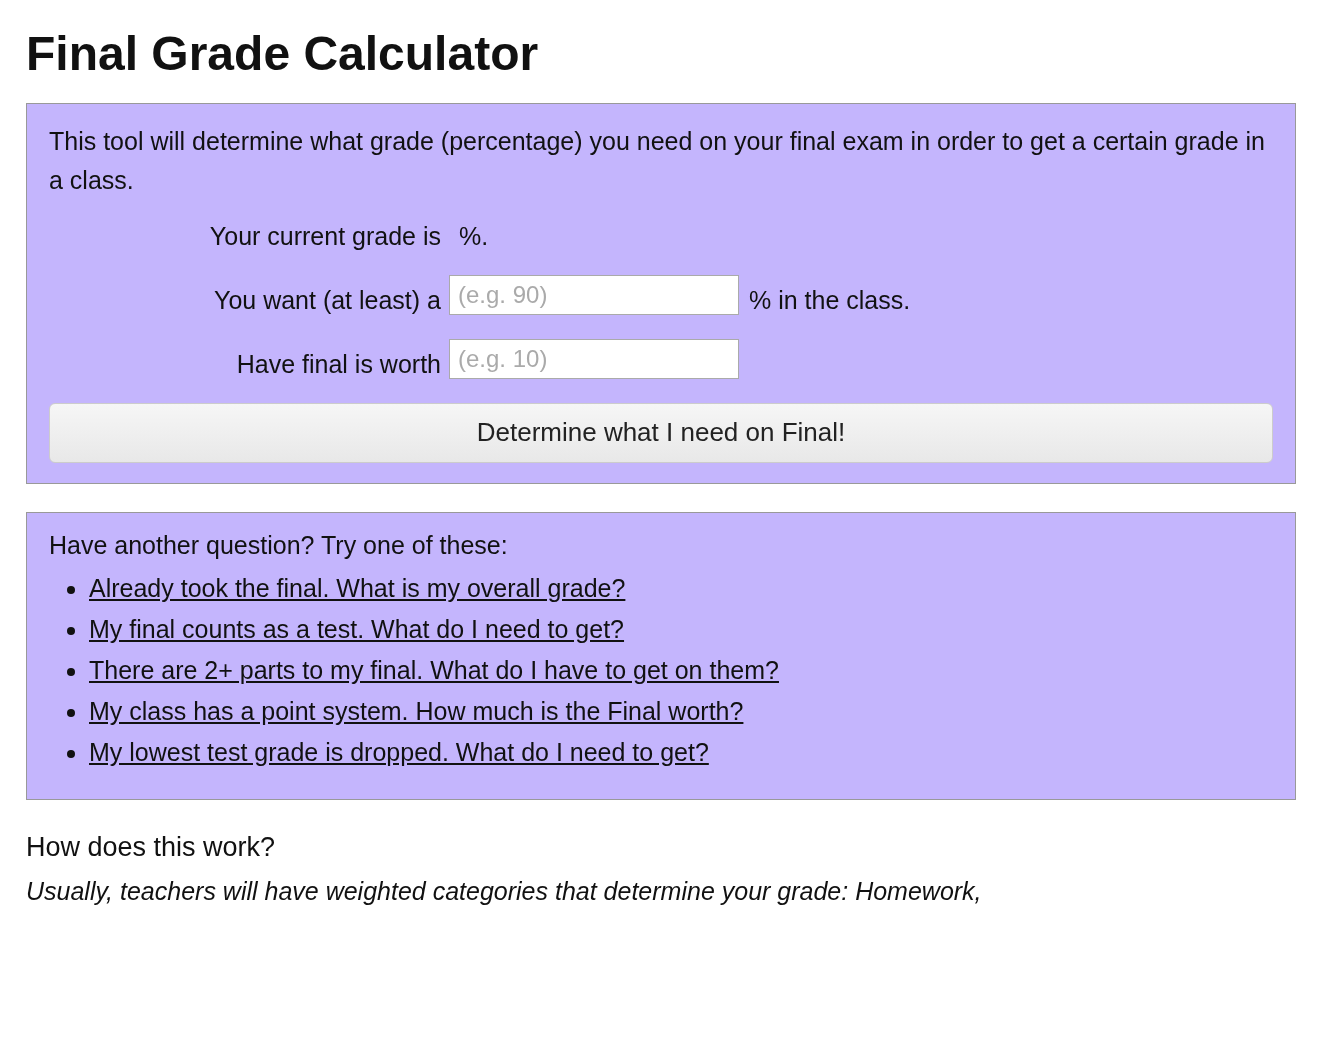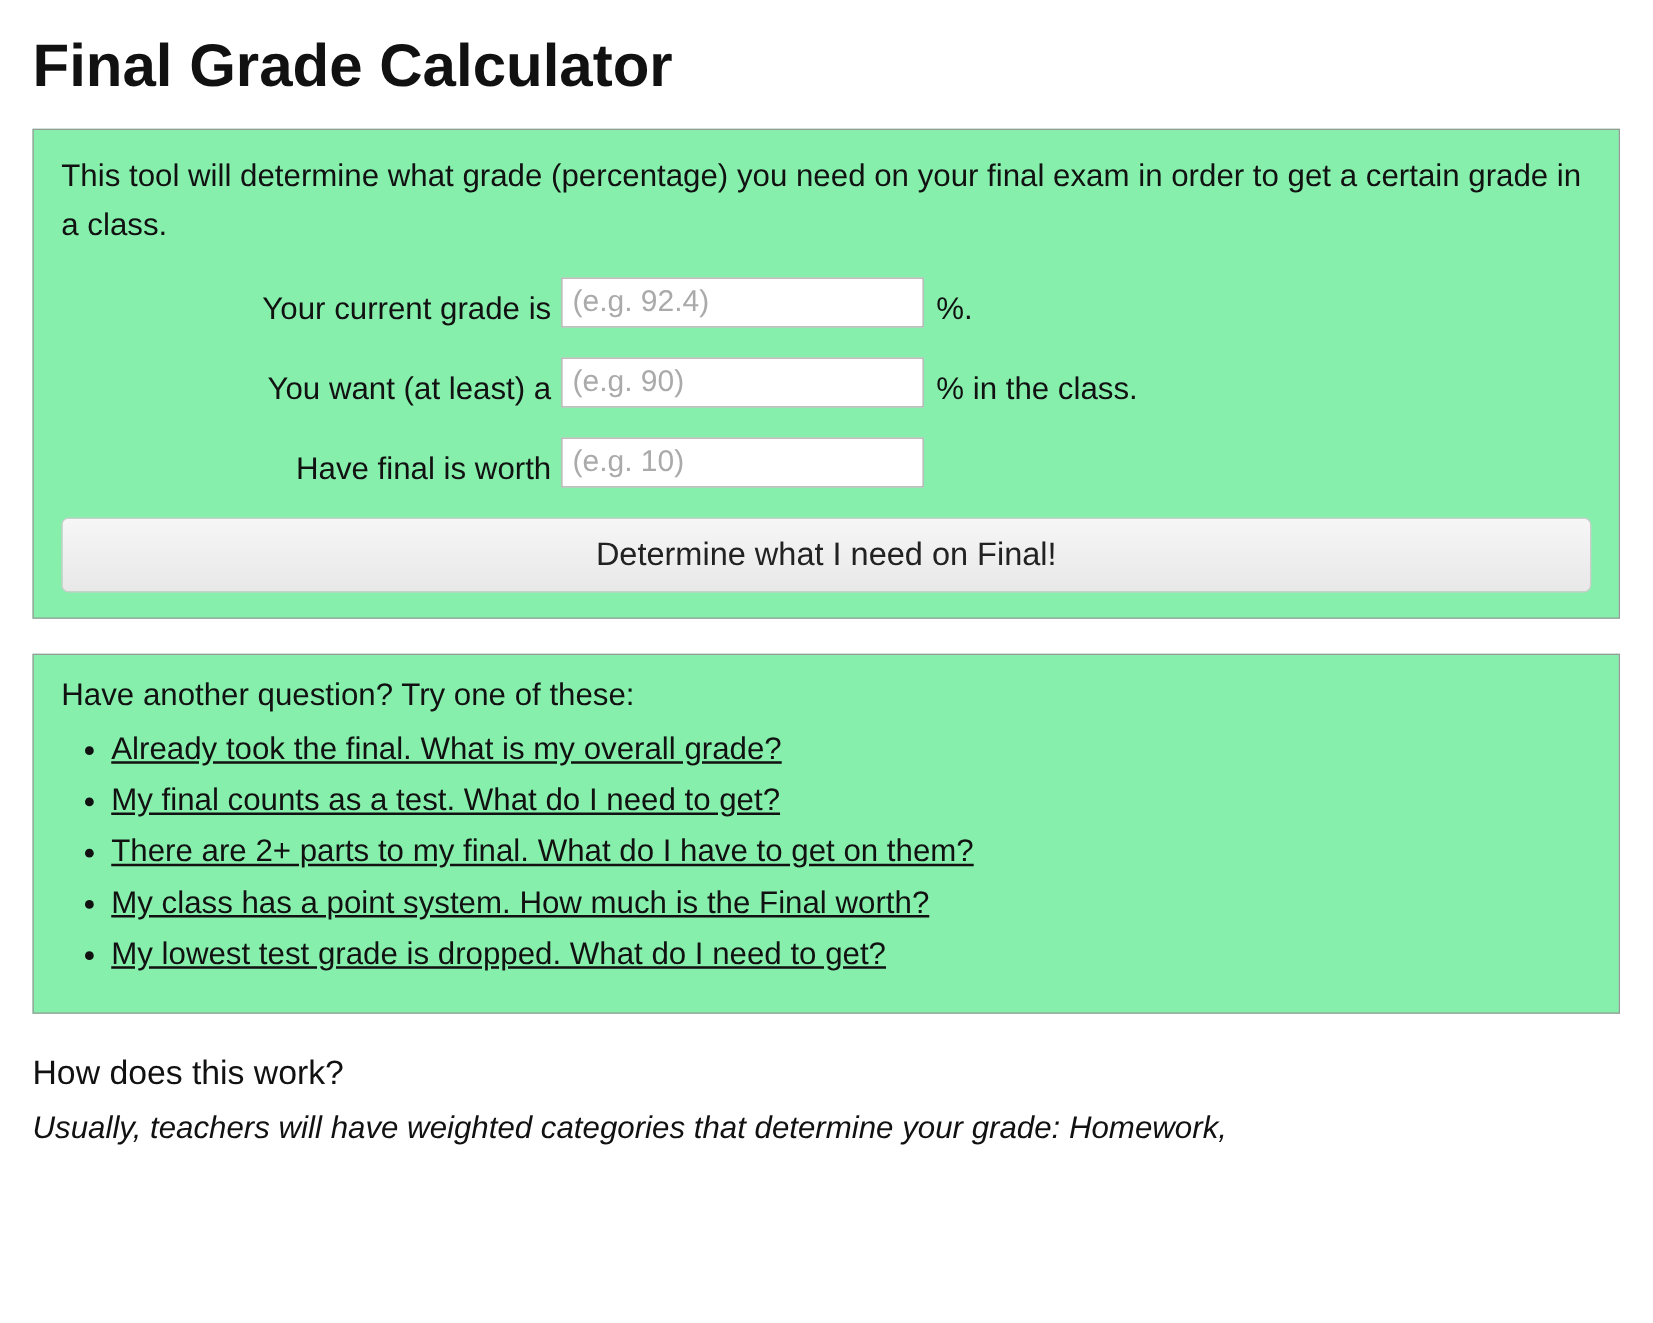--- a/index.html
+++ b/index.html
@@ -10,21 +10,21 @@
       margin: 0;
       padding: 26px 26px 0 26px;
       background: #fff;
     }
     h1 {
       font-size: 48px;
       font-weight: 700;
       margin: 0 0 22px 0;
     }
     .panel {
-      background: #86efac;
+      background: #c4b5fd;
       border: 1px solid #999;
       padding: 18px 22px 20px 22px;
       margin-bottom: 28px;
     }
     .intro {
       margin: 0 0 22px 0;
       line-height: 1.55;
     }
     .form-row {
       display: flex;
@@ -92,21 +92,20 @@
 </head>
 <body>
 
 <h1>Final Grade Calculator</h1>
 
 <div class="panel">
   <p class="intro">This tool will determine what grade (percentage) you need on your final exam in order to get a certain grade in a class.</p>
 
   <div class="form-row">
     <span class="label-left">Your current grade is</span>
-    <input type="text" placeholder="(e.g. 92.4)" style="">
     <span class="label-right">%.</span>
   </div>
 
   <div class="form-row">
     <span class="label-left">You want (at least) a</span>
     <input type="text" placeholder="(e.g. 90)" style="">
     <span class="label-right">% in the class.</span>
   </div>
 
   <div class="form-row">

